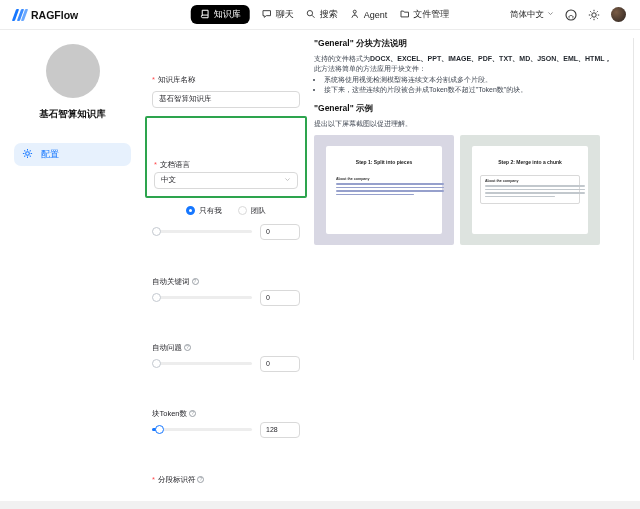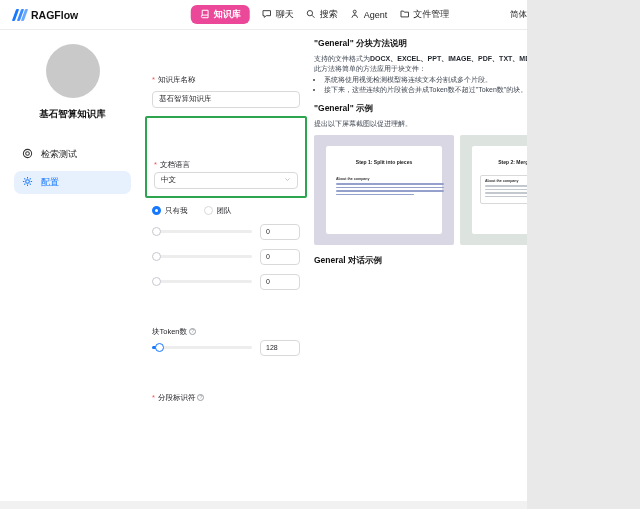--- a/index.html
+++ b/index.html
@@ -1,33 +1,33 @@
 <!DOCTYPE html>
 <html><head>
 <meta charset="utf-8">
 <style>
   * { margin:0; padding:0; box-sizing:border-box; }
   html,body { background:#e9e9e9; }
   body { font-family:"Liberation Sans","DejaVu Sans",sans-serif; }
-  .app { position:relative; width:527px; height:509px; background:#fff; overflow:hidden; }
+  .app { position:relative; width:640px; height:509px; background:#fff; overflow:hidden; }
 
   
   .navbar { position:absolute; top:0; left:0; width:640px; height:30px; background:#fff;
     border-bottom:1px solid #ececec; display:flex; align-items:center; justify-content:space-between;
     padding:0 14px; z-index:5; }
   .brand { display:flex; align-items:center; gap:5px; }
   .logo { display:flex; gap:1.5px; }
   .logo i { display:block; width:3px; height:12px; background:#1677ff; transform:skewX(-20deg); border-radius:1px; }
   .logo i:nth-child(2){ height:12px; background:#3b8cff; }
   .logo i:nth-child(3){ height:12px; background:#69a8ff; }
   .brand-name { font-size:10.5px; font-weight:bold; color:#111; }
   .nav-center { position:absolute; left:50%; transform:translateX(-50%); display:flex; align-items:center; gap:12px; }
   .nav-item { display:flex; align-items:center; gap:4px; font-size:9px; color:#1f1f1f; cursor:pointer; }
   .nav-item svg { stroke:#444; }
-  .nav-item.active { background:#ec4899; color:#fff; padding:3px 9px; border-radius:6px;font-weight:bold; }
+  .nav-item.active { background:#000000; color:#fff; padding:3px 9px; border-radius:6px; }
   .nav-item.active svg { stroke:#fff; }
   .nav-right { display:flex; align-items:center; gap:11px; }
   .lang { display:flex; align-items:flex-start; gap:3px; font-size:8.5px; color:#1f1f1f; cursor:pointer; }
   .icon-btn { display:flex; align-items:center; cursor:pointer; }
   .avatar-sm { width:15px; height:15px; border-radius:50%; background:radial-gradient(circle at 35% 35%, #7a5c45, #2b2320); }
 
   
   .sidebar { position:absolute; top:30px; left:0; width:145px; height:479px; background:#fff; padding-top:14px; }
   .kb-avatar { width:54px; height:54px; border-radius:50%; background:#c9c9c9; margin:0 auto; }
   .kb-name { margin-top:10px; text-align:center; font-size:9.5px; font-weight:bold; color:#111; }
@@ -51,21 +51,21 @@
   .upload-box { width:56px; height:56px; background:#f6f6f6; border:1px solid #efefef; border-radius:8px;
     display:flex; flex-direction:column; align-items:center; justify-content:center; gap:2px; cursor:pointer; }
   .upload-plus { font-size:10px; color:#555; line-height:10px; }
   .upload-text { font-size:7px; color:#555; }
   .hl-green { border:2px solid #2da44e; border-radius:2px; margin:0 -7px 8px -7px; padding:5px 7px 7px 7px; }
   .select { width:100%; height:17px; border:1px solid #d9d9d9; border-radius:4px; background:#fff;
     display:flex; align-items:center; justify-content:space-between; padding:0 6px; font-size:7.5px;
     color:#26262b; cursor:pointer; }
   .select .sel-left { display:flex; align-items:center; gap:4px; }
   .chev { color:#bfbfbf; }
-  .radio-row { display:flex; align-items:center; gap:16px; margin-top:4px; }
+  .radio-row { display:flex; align-items:center; gap:16px; margin-top:4px;justify-content:center; }
   .radio-opt { display:flex; align-items:center; gap:4px; font-size:7.5px; color:#26262b; cursor:pointer; }
   .radio { width:9px; height:9px; border-radius:50%; border:1px solid #d9d9d9; background:#fff; }
   .radio.checked { border:3px solid #1677ff; }
   .baai-logo { display:inline-block; width:9px; height:9px; border-radius:2px;
     background:linear-gradient(135deg,#1d39c4 45%,#4f73e3 45%); }
   .slider-group { margin-bottom:9px; }
   .slider-row { display:flex; align-items:center; gap:8px; margin-top:4px; height:16px; }
   .slider { position:relative; flex:1; height:3px; background:#ededed; border-radius:2px; cursor:pointer; }
   .slider .fill { position:absolute; left:0; top:0; height:3px; background:#1677ff; border-radius:2px; }
   .slider .handle { position:absolute; top:-3px; width:9px; height:9px; border-radius:50%;
@@ -166,27 +166,20 @@
           </svg>
         </span>
       <span class="avatar-sm"></span>
     </div>
   </header>
 
   <aside class="sidebar">
     <div class="kb-avatar"></div>
     <div class="kb-name">基石智算知识库</div>
     <nav class="side-nav">
-      <div class="side-item">
-        <span><svg width="11" height="11" viewBox="0 0 12 12" fill="none" stroke-width="1.1">
-              <circle cx="6" cy="6" r="4.5"></circle>
-              <circle cx="6" cy="6" r="2"></circle>
-            </svg></span>
-        <span>检索测试</span>
-      </div>
       <div class="side-item active">
         <span><svg width="11" height="11" viewBox="0 0 12 12" fill="none" stroke-width="1.1">
               <circle cx="6" cy="6" r="2"></circle>
               <path d="M6 1v1.6M6 9.4V11M1 6h1.6M9.4 6H11M2.5 2.5l1.1 1.1M8.4 8.4l1.1 1.1M9.5 2.5L8.4 3.6M3.6 8.4L2.5 9.5"></path>
             </svg></span>
         <span>配置</span>
       </div>
     </nav>
   </aside>
 
@@ -228,30 +221,38 @@
       <div class="slider-row">
         <div class="slider">
             <div class="fill" style="width:0;"></div>
             <div class="handle" style="left:0;"></div>
           </div>
         <input class="num-input" value="0" style="">
       </div>
     </div>
 
     <div class="slider-group">
+      <div class="f-label">
+        <span>自动关键词</span>
+        <span class="info-icon"></span>
+      </div>
       <div class="slider-row">
         <div class="slider">
             <div class="fill" style="width:0;"></div>
             <div class="handle" style="left:0;"></div>
           </div>
         <input class="num-input" value="0" style="">
       </div>
     </div>
 
     <div class="slider-group">
+      <div class="f-label">
+        <span>自动问题</span>
+        <span class="info-icon"></span>
+      </div>
       <div class="slider-row">
         <div class="slider">
             <div class="fill" style="width:0;"></div>
             <div class="handle" style="left:0;"></div>
           </div>
         <input class="num-input" value="0" style="">
       </div>
     </div>
 
     <div class="slider-group">
@@ -309,18 +310,17 @@
             <div class="ex-heading">About the company</div>
             <div class="line" style="width:100px;"></div>
             <div class="line" style="width:100px;"></div>
             <div class="line" style="width:100px;"></div>
             <div class="line" style="width:70px;"></div>
           </div>
         </div>
       </div>
     </div>
 
-    <div class="h-title">General 对话示例</div>
   </section>
 
   <div class="right-divider"></div>
   <div class="bottom-strip"></div>
 </div>
 
 </body></html>

